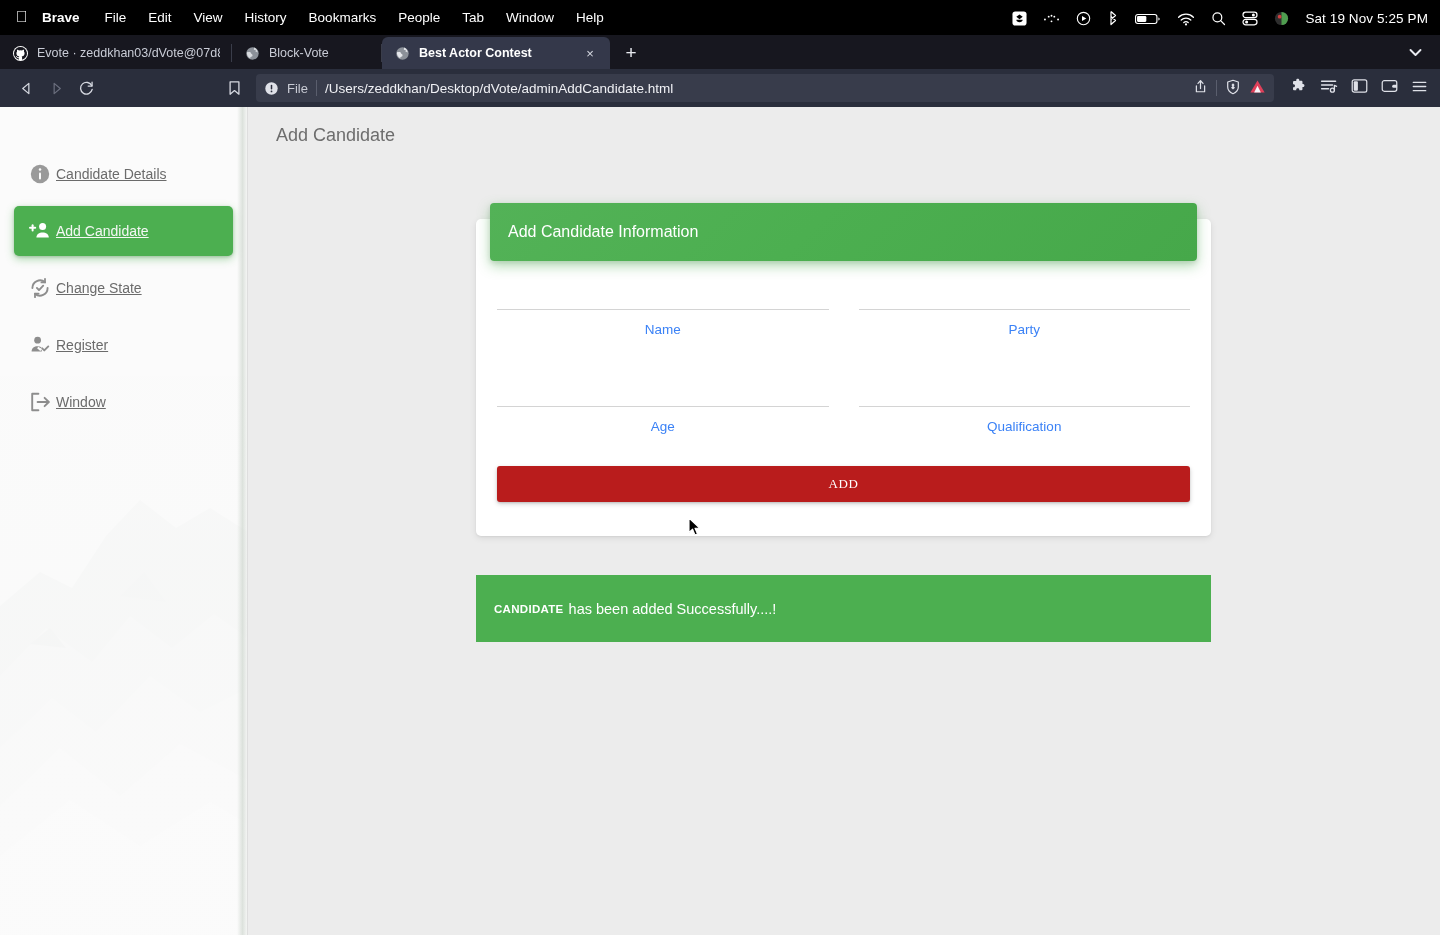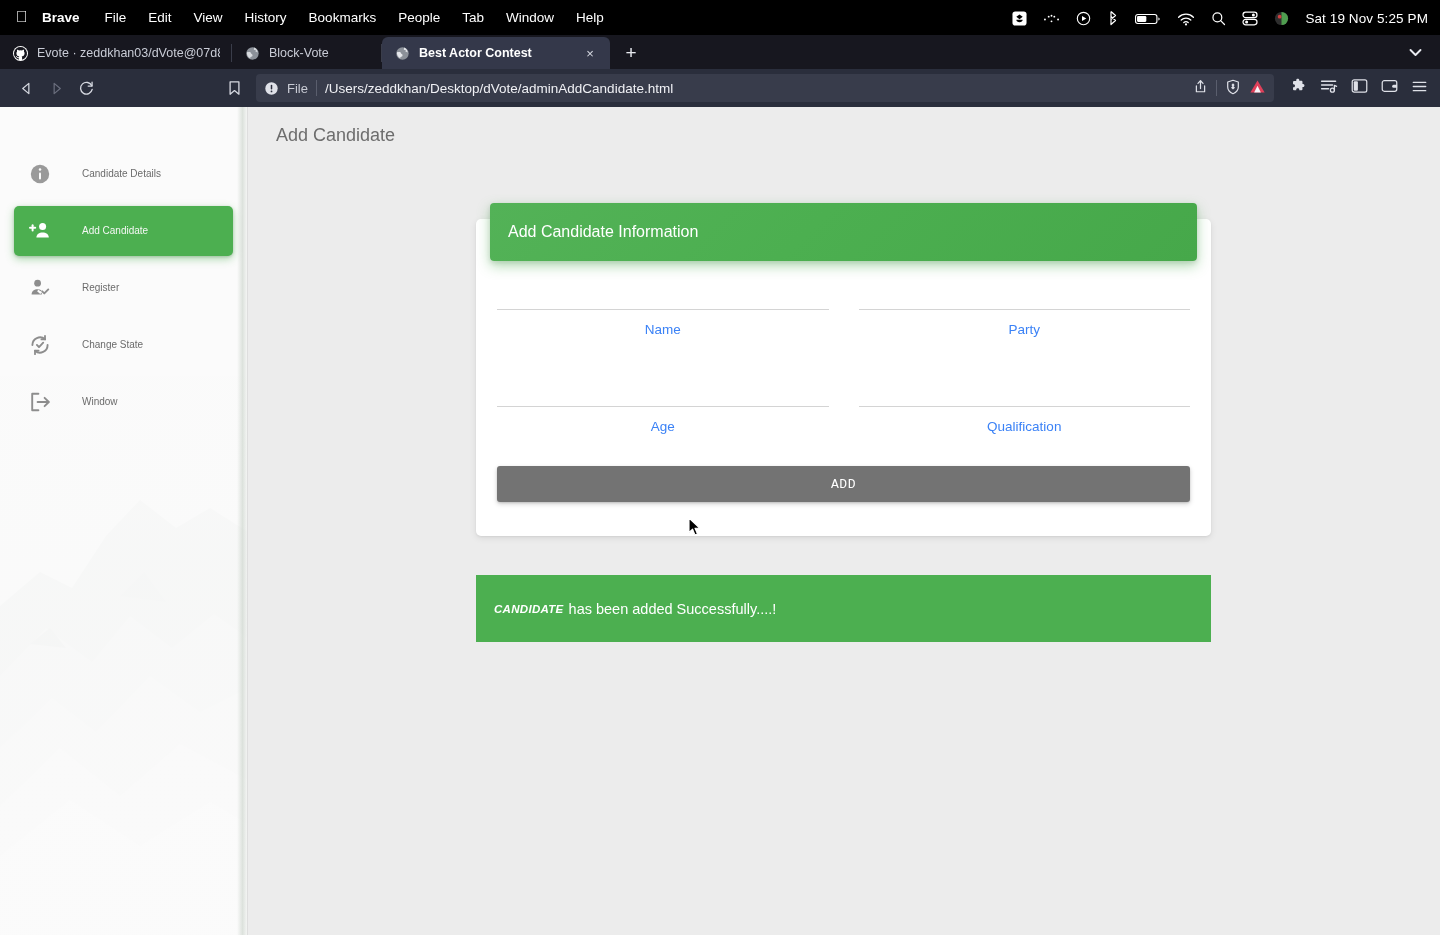--- a/index.html
+++ b/index.html
@@ -137,25 +137,26 @@
   }
   .sidebar-edge {
     position: absolute; right: 0; top: 0; width: 10px; height: 100%;
     background: linear-gradient(to right, rgba(200,205,200,0) 0%, rgba(196,206,196,0.55) 55%, rgba(222,226,222,0.25) 100%);
   }
   .nav {
     position: relative; z-index: 3;
     padding-top: 42px;
   }
   .nav-item {
-    display: flex; align-items: center; gap: 30px;
+    display: flex; align-items: center; gap: 4px;
     height: 50px; margin: 0 14px 7px 14px;
     padding: 0 0 0 14px; border-radius: 5px;
-    color: #6b6b6b; font-size: 10px;
+    color: #6b6b6b; font-size: 14px;
     cursor: default;
+    text-decoration: underline;
   }
   .nav-item .nav-ico {
     width: 24px; height: 24px; flex: 0 0 24px;
     display: inline-flex; align-items: center; justify-content: center;
     color: #8d8d8d;
   }
   .nav-item.active {
     background: #4caf50; color: #f4f7f4;
     box-shadow: 0 3px 8px rgba(76,175,80,0.45), 0 1px 3px rgba(0,0,0,0.18);
   }
@@ -198,42 +199,41 @@
   .field-line {
     height: 1px; background: #d4d4d4; width: 100%;
   }
   .field-label {
     font-size: 13.5px; color: #3b82f6;
     padding-top: 13px; line-height: 1; text-align: center;
   }
   .field-space { height: 51px; }
   .add-btn {
     margin: 33px 21px 0 21px;
-    height: 36px; background: #737373;
+    height: 36px; background: #b91c1c;
     border-radius: 3px;
     display: flex; align-items: center; justify-content: center;
     color: #ffffff; font-size: 13px; letter-spacing: 0.6px;
     box-shadow: 0 2px 5px rgba(0,0,0,0.18), 0 1px 2px rgba(0,0,0,0.12);
     border: none; width: calc(100% - 42px);
-    font-family: Liberation Mono, monospace;
+    font-family: Liberation Serif, serif;
     cursor: default;
   }
 
   .alert {
     position: absolute; left: 228px; top: 468px;
     width: 735px; height: 67px;
     background: #4caf50; color: #ffffff;
     display: flex; align-items: center;
     padding-left: 18px; font-size: 14.5px;
   }
   .alert strong {
     font-weight: bold; font-size: 11.5px;
     letter-spacing: 0.3px; margin-right: 5px;
     text-transform: uppercase;
-    font-style: italic;
   }
 
   .cursor {
     position: absolute; left: 440px; top: 410px;
     width: 14px; height: 20px; z-index: 50; pointer-events: none;
   }
 </style>
 </head>
 <body>
 
@@ -512,39 +512,39 @@
                 <path d="M2 8.8h5.2"></path>
               </g>
             </svg>
         </span>
         <span class="nav-label">Add Candidate</span>
       </div>
 
       <div class="nav-item">
         <span class="nav-ico">
           <svg width="24" height="24" viewBox="0 0 24 24">
-              <circle cx="9.6" cy="7.2" r="3.4" fill="#8d8d8d"></circle>
-              <path d="M3.6 18.4c0-3.3 2.7-5.1 6-5.1 1.5 0 2.9.4 4 1.1l-1 .9-2.2-1.6-1.3 1.6 3.2 2.6 1.5-1.4v1.9z" fill="#8d8d8d"></path>
-              <path d="M14.2 15.3l2.1 2.1 4-4" fill="none" stroke="#8d8d8d" stroke-width="1.9" stroke-linecap="round" stroke-linejoin="round"></path>
-            </svg>
-        </span>
-        <span class="nav-label">Register</span>
-      </div>
-
-      <div class="nav-item">
-        <span class="nav-ico">
-          <svg width="24" height="24" viewBox="0 0 24 24">
               <path d="M19.6 12a7.6 7.6 0 0 1-12.6 5.7" fill="none" stroke="#8d8d8d" stroke-width="1.9" stroke-linecap="round"></path>
               <path d="M4.4 12A7.6 7.6 0 0 1 17 6.3" fill="none" stroke="#8d8d8d" stroke-width="1.9" stroke-linecap="round"></path>
               <path d="M17 2.8v3.6h-3.6" fill="none" stroke="#8d8d8d" stroke-width="1.8" stroke-linecap="round" stroke-linejoin="round"></path>
               <path d="M7 21.2v-3.6h3.6" fill="none" stroke="#8d8d8d" stroke-width="1.8" stroke-linecap="round" stroke-linejoin="round"></path>
               <path d="M8.9 11.9l2.1 2.2 4.2-4.4" fill="none" stroke="#8d8d8d" stroke-width="1.9" stroke-linecap="round" stroke-linejoin="round"></path>
             </svg>
         </span>
         <span class="nav-label">Change State</span>
+      </div>
+
+      <div class="nav-item">
+        <span class="nav-ico">
+          <svg width="24" height="24" viewBox="0 0 24 24">
+              <circle cx="9.6" cy="7.2" r="3.4" fill="#8d8d8d"></circle>
+              <path d="M3.6 18.4c0-3.3 2.7-5.1 6-5.1 1.5 0 2.9.4 4 1.1l-1 .9-2.2-1.6-1.3 1.6 3.2 2.6 1.5-1.4v1.9z" fill="#8d8d8d"></path>
+              <path d="M14.2 15.3l2.1 2.1 4-4" fill="none" stroke="#8d8d8d" stroke-width="1.9" stroke-linecap="round" stroke-linejoin="round"></path>
+            </svg>
+        </span>
+        <span class="nav-label">Register</span>
       </div>
 
       <div class="nav-item">
         <span class="nav-ico">
           <svg width="24" height="24" viewBox="0 0 24 24">
               <path d="M10.4 3.8H4.2v16.4h6.2" fill="none" stroke="#8d8d8d" stroke-width="1.9" stroke-linecap="round" stroke-linejoin="round"></path>
               <path d="M9.6 12h10.8" fill="none" stroke="#8d8d8d" stroke-width="1.9" stroke-linecap="round"></path>
               <path d="M16.6 7.8 20.8 12l-4.2 4.2" fill="none" stroke="#8d8d8d" stroke-width="1.9" stroke-linecap="round" stroke-linejoin="round"></path>
             </svg>
         </span>

